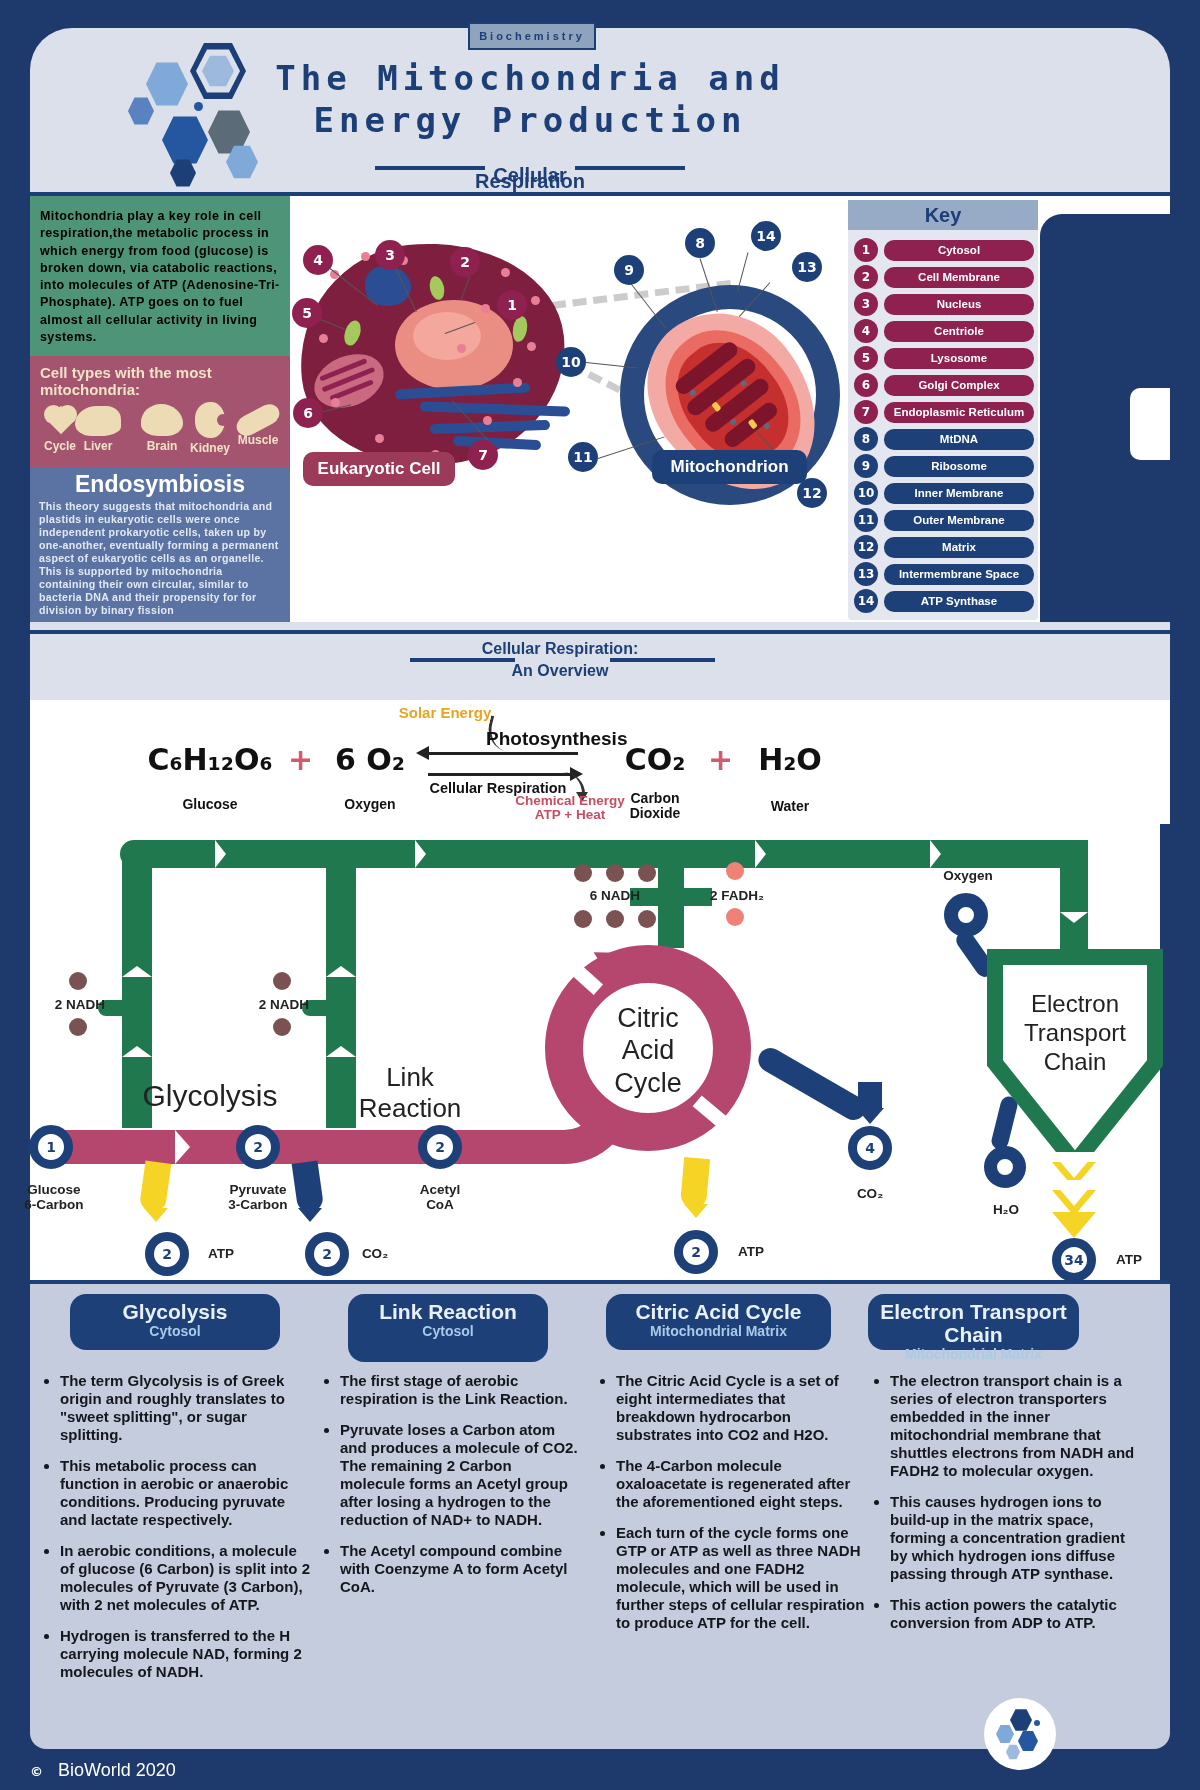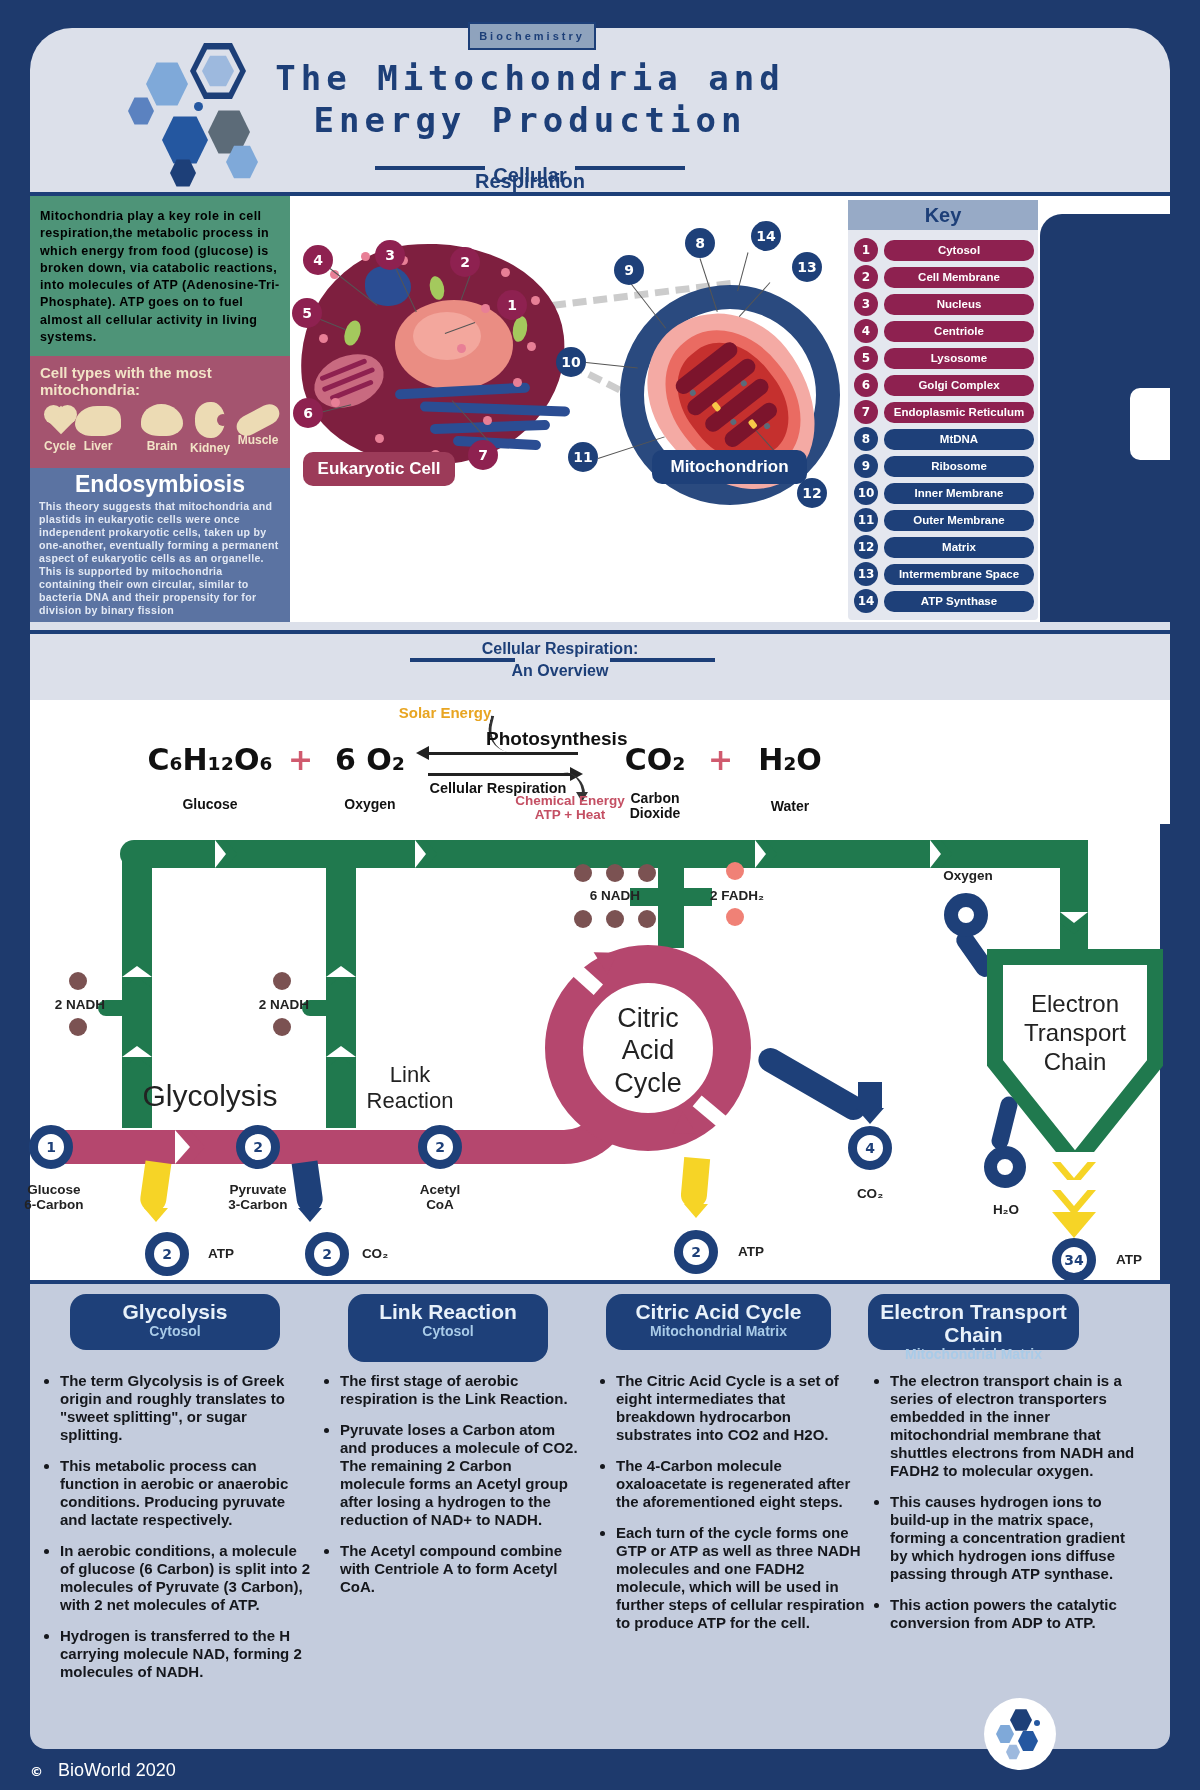--- a/index.html
+++ b/index.html
@@ -435,21 +435,21 @@
   <div>Electron</div>
   <div>Transport</div>
   <div>Chain</div>
 </div>
 
 <div class="abs plab" style="left:928px;top:868px;width:80px;">Oxygen</div>
 <div class="abs" style="left:944px;top:893px;width:44px;height:44px;border:14px solid #1e4079;border-radius:50%;box-sizing:border-box;background:#fff;z-index:3;"></div>
 <div class="abs bpipe" style="left:966px;top:928px;width:18px;height:52px;border-radius:9px;transform:rotate(-35deg);"></div>
 
 <div class="abs stage" style="left:140px;top:1078px;width:140px;font-size:30px;">Glycolysis</div>
-<div class="abs stage" style="left:345px;top:1062px;width:130px;font-size:22px;">
+<div class="abs stage" style="left:345px;top:1062px;width:130px;font-size:26px;">
   <div>Link</div>
   <div>Reaction</div>
 </div>
 
 <div class="abs ppipe" style="left:38px;top:1130px;width:430px;height:34px;"></div>
 <div class="abs chev" style="left:175px;top:1130px;border-top:17px solid transparent;border-bottom:17px solid transparent;border-left:15px solid #fff;z-index:2;"></div>
 <div class="abs chev" style="left:190px;top:1130px;border-top:17px solid transparent;border-bottom:17px solid transparent;border-left:15px solid #b5476e;z-index:2;"></div>
 <div class="abs nbadge" style="left:29px;top:1125px;">
     <span>1</span>
   </div>
@@ -534,21 +534,21 @@
 </div>
 <ul class="abs colul" style="left:42px;top:1372px;">
   <li>The term Glycolysis is of Greek origin and roughly translates to "sweet splitting", or sugar splitting.</li>
   <li>This metabolic process can function in aerobic or anaerobic conditions. Producing pyruvate and lactate respectively.</li>
   <li>In aerobic conditions, a molecule of glucose (6 Carbon) is split into 2 molecules of Pyruvate (3 Carbon), with 2 net molecules of ATP.</li>
   <li>Hydrogen is transferred to the H carrying molecule NAD, forming 2 molecules of NADH.</li>
 </ul>
 <ul class="abs colul" style="left:322px;top:1372px;width:238px;">
   <li>The first stage of aerobic respiration is the Link Reaction.</li>
   <li>Pyruvate loses a Carbon atom and produces a molecule of CO2. The remaining 2 Carbon molecule forms an Acetyl group after losing a hydrogen to the reduction of NAD+ to NADH.</li>
-  <li>The Acetyl compound combine with Centriole A to form Acetyl CoA.</li>
+  <li>The Acetyl compound combine with Coenzyme A to form Acetyl CoA.</li>
 </ul>
 <ul class="abs colul" style="left:598px;top:1372px;">
   <li>The Citric Acid Cycle is a set of eight intermediates that breakdown hydrocarbon substrates into CO2 and H2O.</li>
   <li>The 4-Carbon molecule oxaloacetate  is regenerated after the aforementioned eight steps.</li>
   <li>Each turn of the cycle forms one GTP or ATP as well as three NADH molecules and one FADH2 molecule, which will be used in further steps of cellular respiration to produce ATP for the cell.</li>
 </ul>
 <ul class="abs colul" style="left:872px;top:1372px;">
   <li>The electron transport chain is a series of electron transporters embedded in the inner mitochondrial membrane that shuttles electrons from NADH and FADH2 to molecular oxygen.</li>
   <li>This causes hydrogen ions to build-up in the matrix space, forming a concentration gradient by which hydrogen ions diffuse passing through ATP synthase.</li>
   <li>This action powers the catalytic conversion from ADP to ATP.</li>

